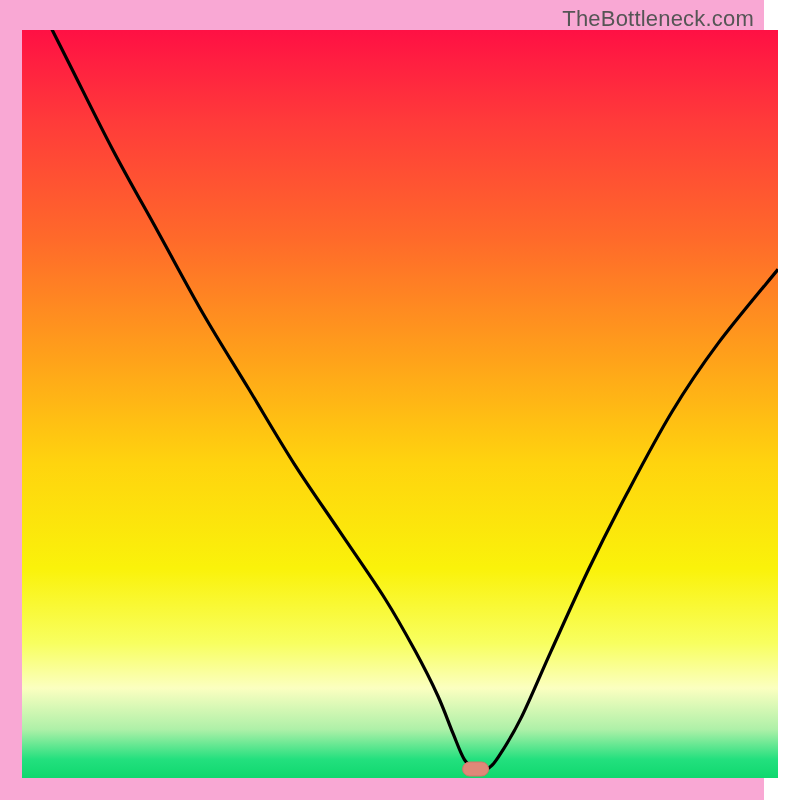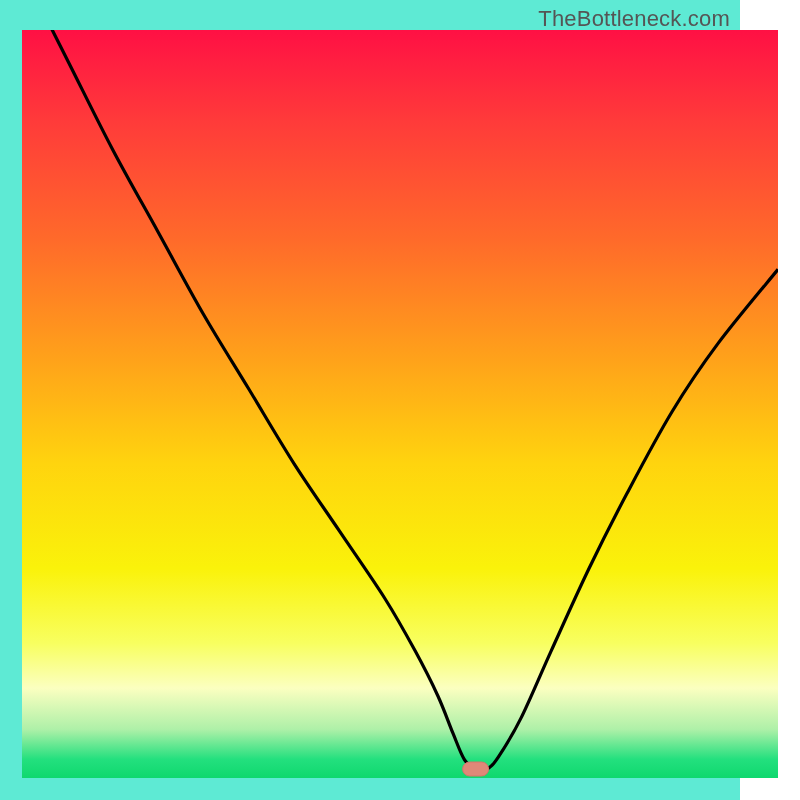--- a/index.html
+++ b/index.html
@@ -8,21 +8,22 @@
     background: #fff;
     width: 800px;
     height: 800px;
     overflow: hidden;
     font-family: Arial, Helvetica, sans-serif;
   }
   .frame {
     width: 740px;
     height: 800px;
     position: relative;
-    background: #5eead4;
+    background: #f9a8d4;
+    padding-left: 24px;
   }
   .watermark {
     position: absolute;
     top: 6px;
     right: 10px;
     color: #555;
     font-size: 22px;
     font-weight: 500;
     letter-spacing: 0.2px;
     z-index: 10;

